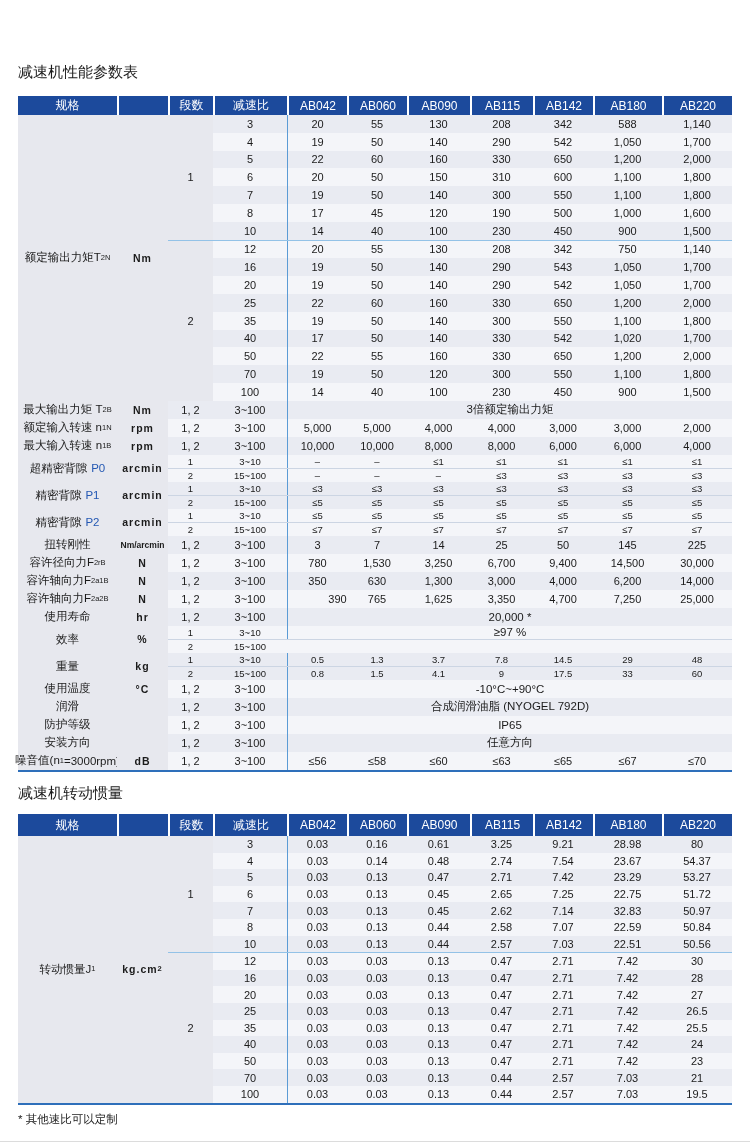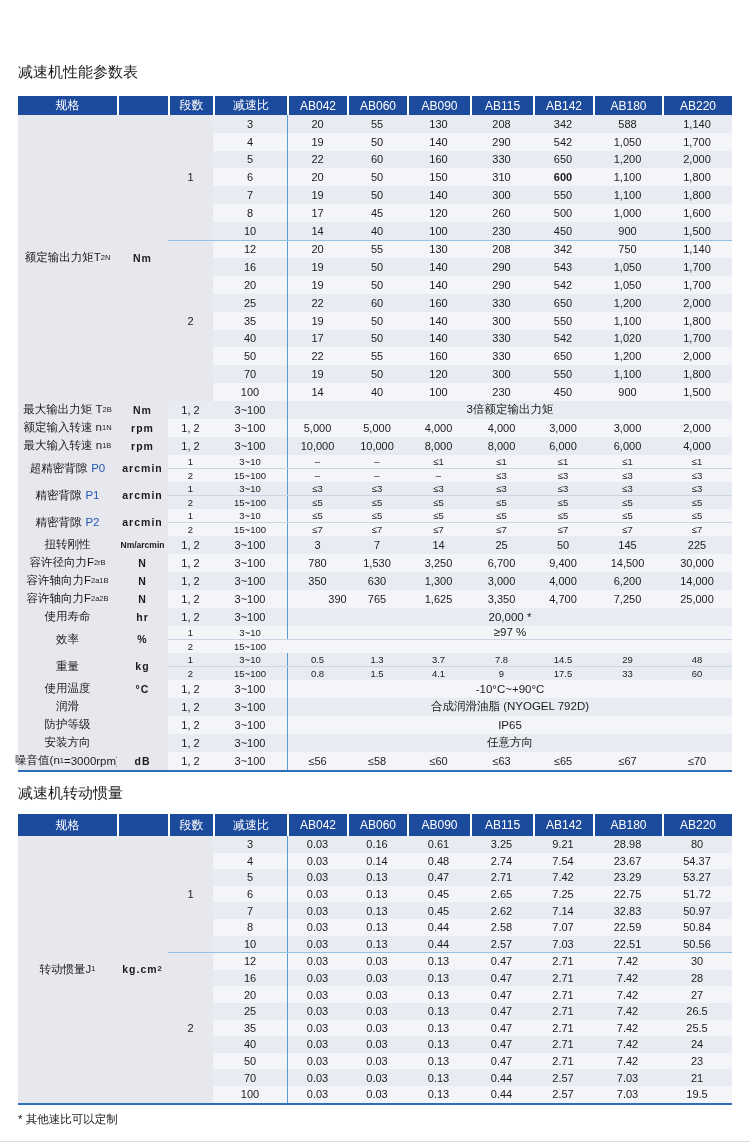--- a/index.html
+++ b/index.html
@@ -90,40 +90,40 @@
                 <div class="c vcell" style="width: 60px;">650</div>
                 <div class="c vcell" style="width: 69px;">1,200</div>
                 <div class="c vcell" style="width: 70px;">2,000</div>
               </div>
               <div class="trow sb" style="height: 17.8px;">
                 <div class="c ratiocell" style="width: 74px;">6</div>
                 <div class="c vcell vline" style="width: 60px;">20</div>
                 <div class="c vcell" style="width: 60px;">50</div>
                 <div class="c vcell" style="width: 63px;">150</div>
                 <div class="c vcell" style="width: 63px;">310</div>
-                <div class="c vcell" style="width: 60px; font-weight: bold;">600</div>
+                <div class="c vcell" style="width: 60px;">600</div>
                 <div class="c vcell" style="width: 69px;">1,100</div>
                 <div class="c vcell" style="width: 70px;">1,800</div>
               </div>
               <div class="trow sa" style="height: 17.8px;">
                 <div class="c ratiocell" style="width: 74px;">7</div>
                 <div class="c vcell vline" style="width: 60px;">19</div>
                 <div class="c vcell" style="width: 60px;">50</div>
                 <div class="c vcell" style="width: 63px;">140</div>
                 <div class="c vcell" style="width: 63px;">300</div>
                 <div class="c vcell" style="width: 60px;">550</div>
                 <div class="c vcell" style="width: 69px;">1,100</div>
                 <div class="c vcell" style="width: 70px;">1,800</div>
               </div>
               <div class="trow sb" style="height: 17.8px;">
                 <div class="c ratiocell" style="width: 74px;">8</div>
                 <div class="c vcell vline" style="width: 60px;">17</div>
                 <div class="c vcell" style="width: 60px;">45</div>
                 <div class="c vcell" style="width: 63px;">120</div>
-                <div class="c vcell" style="width: 63px;">260</div>
+                <div class="c vcell" style="width: 63px;">190</div>
                 <div class="c vcell" style="width: 60px;">500</div>
                 <div class="c vcell" style="width: 69px;">1,000</div>
                 <div class="c vcell" style="width: 70px;">1,600</div>
               </div>
               <div class="trow sa" style="height: 17.8px;">
                 <div class="c ratiocell" style="width: 74px;">10</div>
                 <div class="c vcell vline" style="width: 60px;">14</div>
                 <div class="c vcell" style="width: 60px;">40</div>
                 <div class="c vcell" style="width: 63px;">100</div>
                 <div class="c vcell" style="width: 63px;">230</div>

